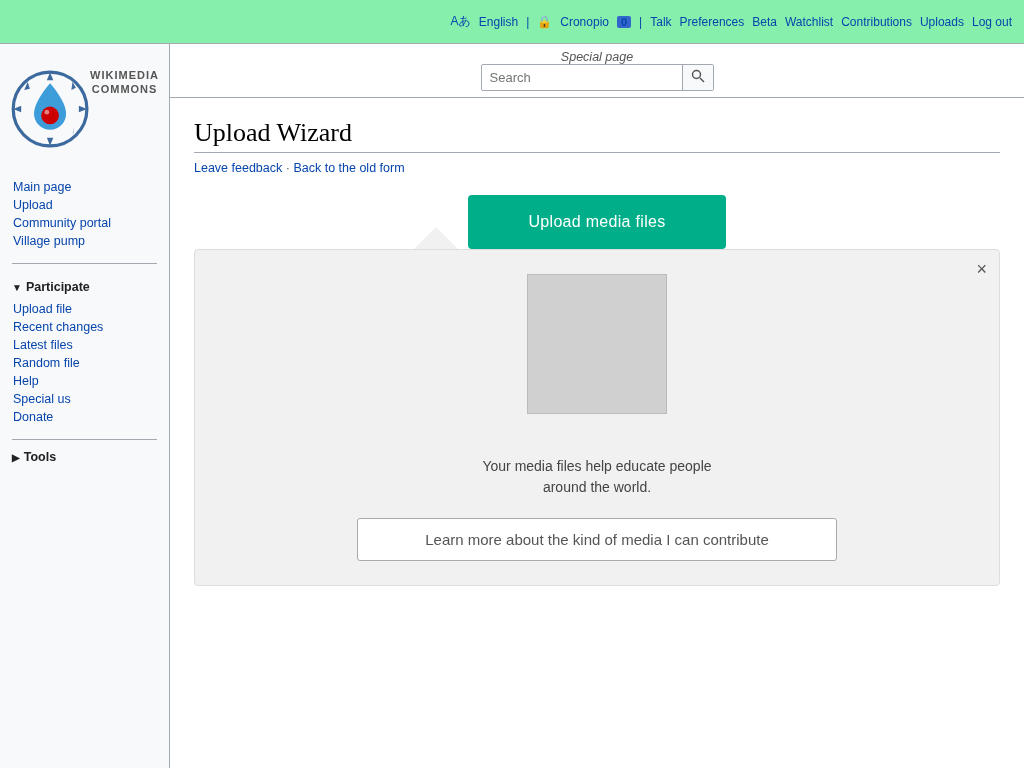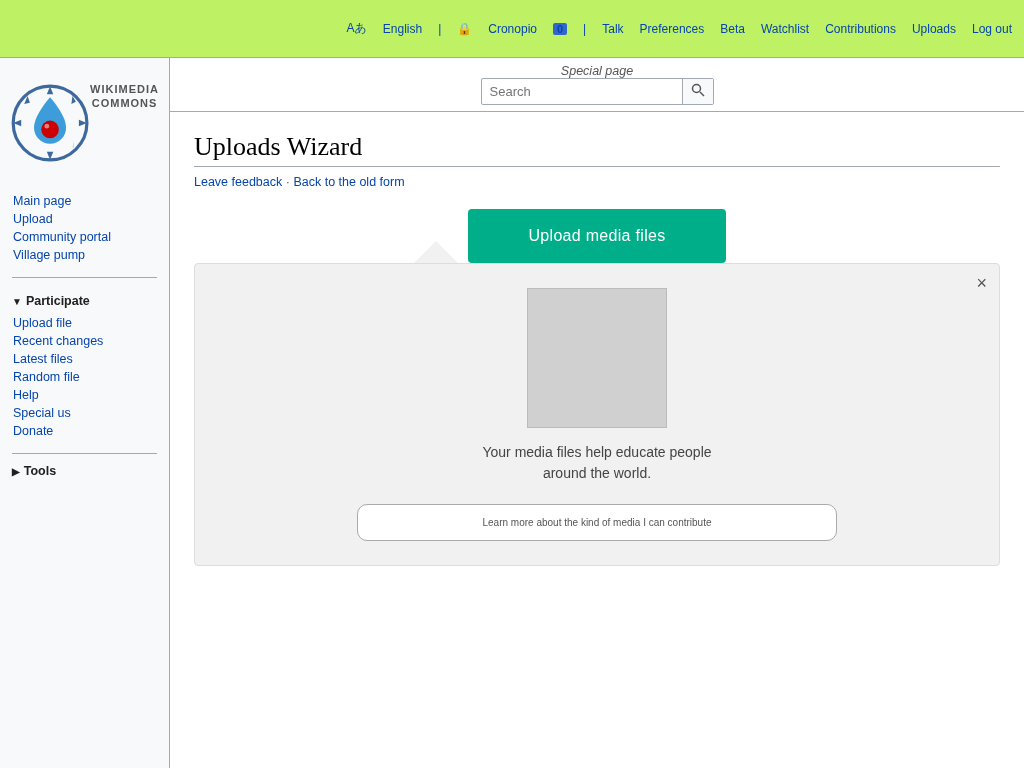--- a/index.html
+++ b/index.html
@@ -1,26 +1,26 @@
 <!DOCTYPE html>
 <html><head>
   <meta charset="utf-8">
   <style>
     * { margin: 0; padding: 0; box-sizing: border-box; }
     body { font-family: sans-serif; font-size: 13px; background: #f6f6f6; color: #202122; }
 
     
     #top-nav {
-      background: #bef264;
+      background: #86efac;
       border-bottom: 1px solid #a2a9b1;
-      padding: 20px 12px;
+      padding: 13px 12px;
       display: flex;
       justify-content: flex-end;
       align-items: center;
-      gap: 16px;
+      gap: 8px;
       font-size: 12px;
     }
     #top-nav a, #top-nav span { color: #0645ad; text-decoration: none; cursor: pointer; }
     .notification-badge {
       background: #36c; color: white;
       border-radius: 2px; padding: 0 4px;
       font-size: 11px; font-weight: bold;
     }
 
     
@@ -132,36 +132,36 @@
       padding: 24px 30px 24px;
       position: relative;
     }
     .close-btn {
       position: absolute; top: 10px; right: 12px;
       background: none; border: none;
       font-size: 18px; color: #555; cursor: pointer;
       line-height: 1;
     }
     .info-cards { display: flex; gap: 80px; justify-content: center; margin-bottom: 20px; }
-    .info-card { display: flex; flex-direction: column; align-items: center; max-width: 230px; }
+    .info-card { display: flex; flex-direction: column; align-items: center; max-width: 230px; gap: 28px; }
     .info-card-img {
       width: 140px; height: 140px;
       background: #d0d0d0;
       border: 1px solid #bbb;
       margin-bottom: 14px;
     }
     .info-card-text { font-size: 14px; color: #444; text-align: center; line-height: 1.5; }
     .learn-more-btn {
       display: block;
       margin: 0 auto;
       background: #fff;
       border: 1px solid #aaa;
-      border-radius: 10px;
+      border-radius: 3px;
       padding: 12px 20px;
-      font-size: 10px;
+      font-size: 15px;
       color: #555;
       cursor: pointer;
       text-align: center;
       width: 90%;
       max-width: 480px;
     }
 
     .panel-wrapper {
       position: relative;
     }
@@ -267,21 +267,21 @@
         <button class="search-btn">
           <svg width="14" height="14" viewBox="0 0 14 14">
             <circle cx="5.5" cy="5.5" r="4" fill="none" stroke="#555" stroke-width="1.5"></circle>
             <line x1="9" y1="9" x2="13" y2="13" stroke="#555" stroke-width="1.5"></line>
           </svg>
         </button>
       </div>
     </div>
 
     <div id="content">
-      <h1 class="page-title">Uploads Wizard</h1>
+      <h1 class="page-title">Upload Wizard</h1>
       <div class="page-subtitle">
         <a>Leave feedback</a>
         <span>·</span>
         <a>Back to the old form</a>
       </div>
 
       <div class="upload-btn-wrap">
         <button class="upload-btn">Upload media files</button>
       </div>
 

